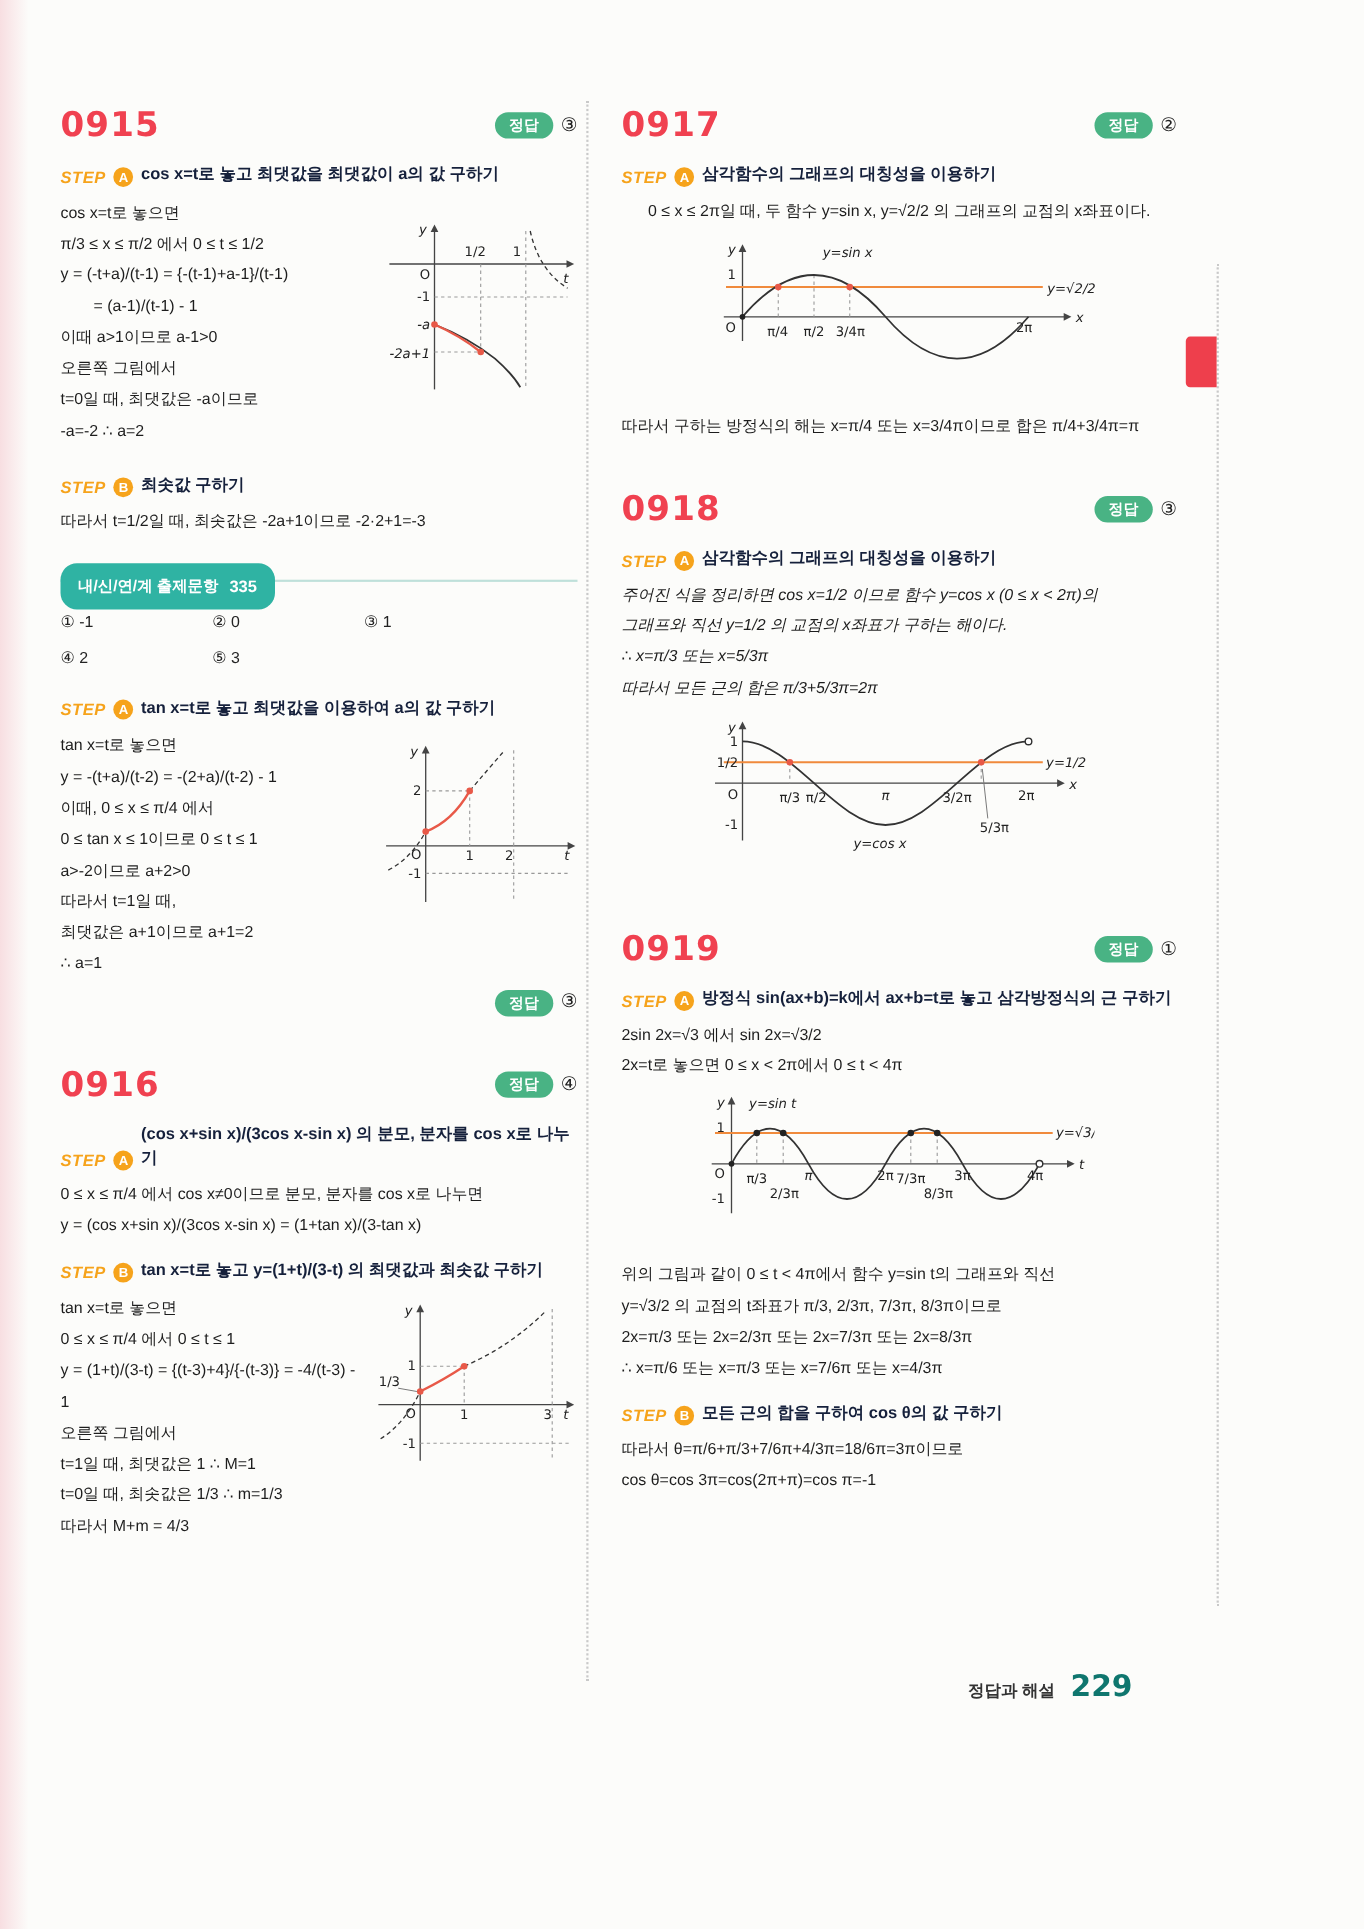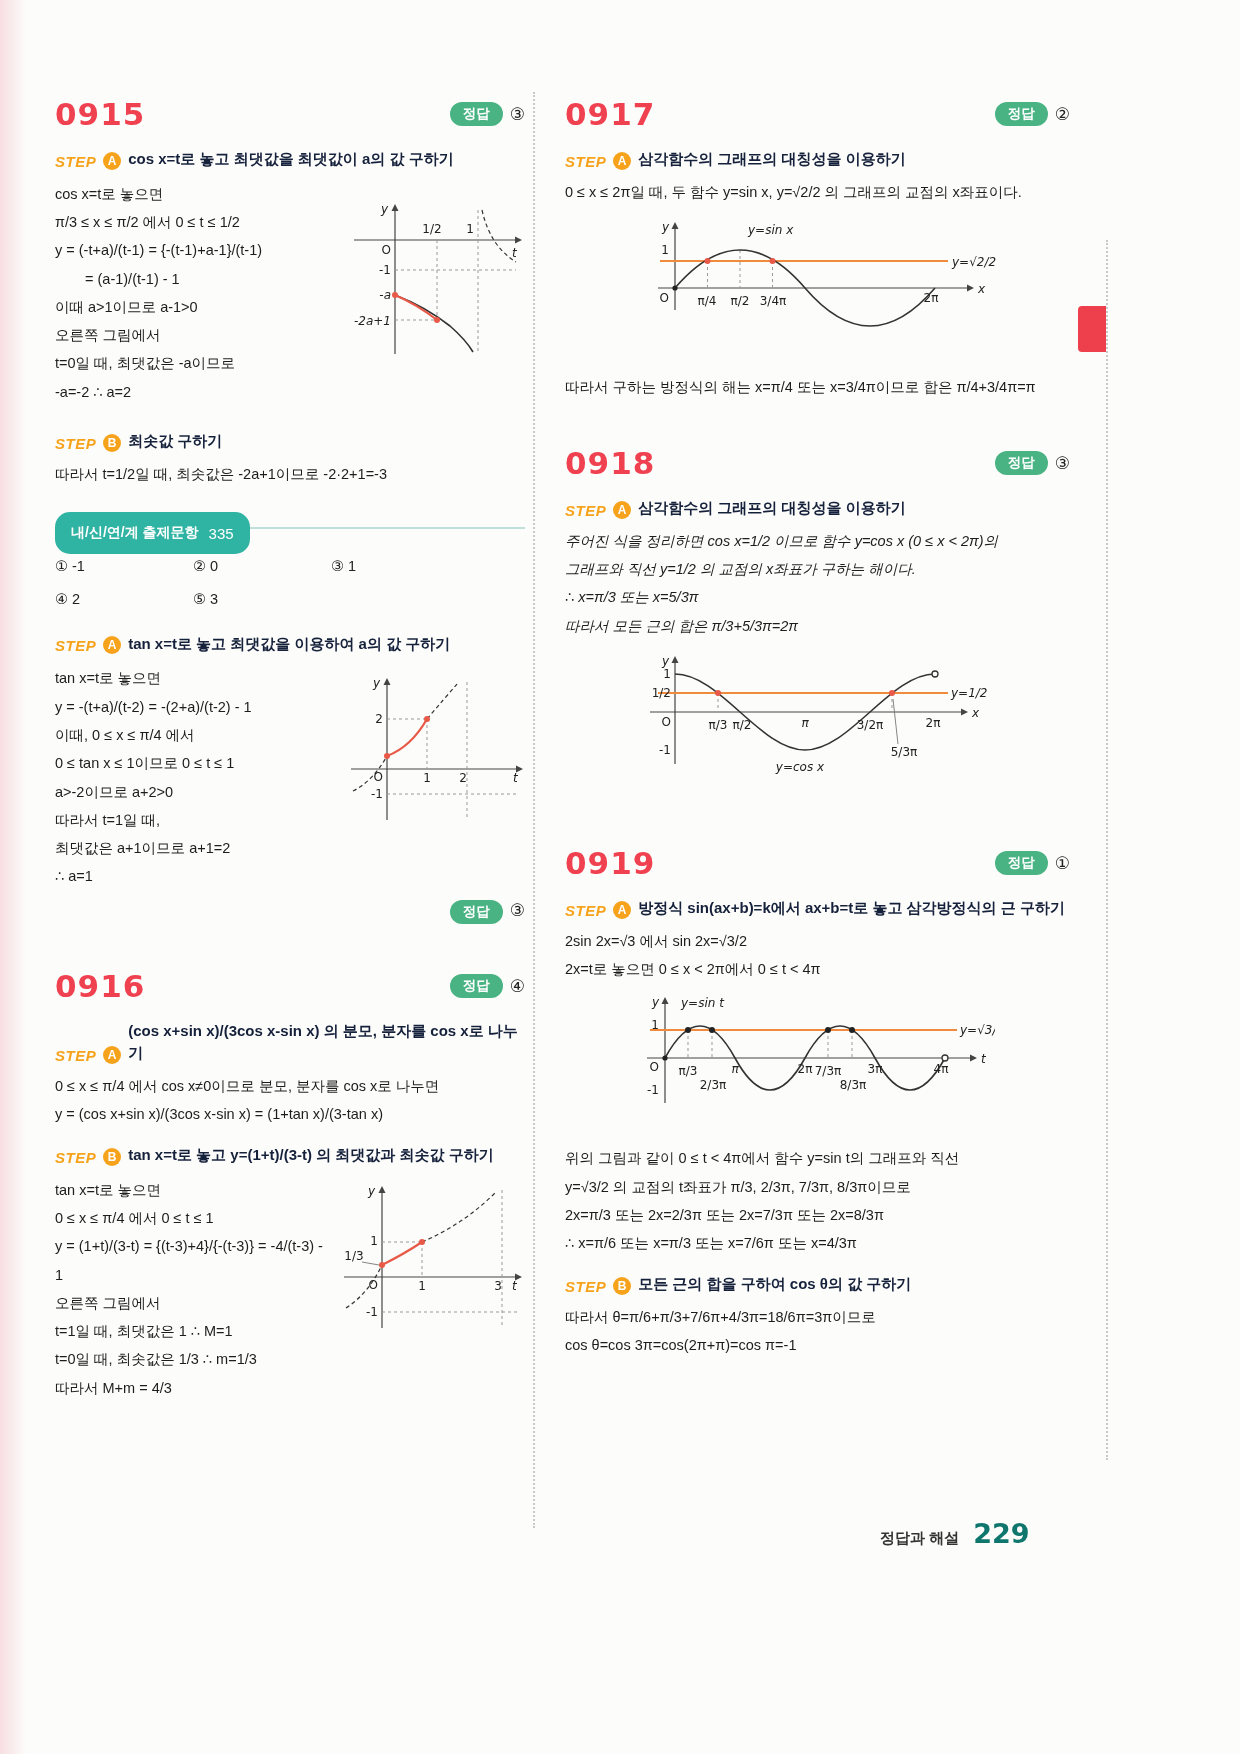--- a/index.html
+++ b/index.html
@@ -40,21 +40,21 @@
   svg .odot{fill:#fff;stroke:#333;stroke-width:1.3;}
   svg .ptr{stroke:#777;stroke-width:.9;fill:none;}
   svg text{font-size:12px;fill:#222;font-family:"DejaVu Sans",sans-serif;}
   svg text.end{text-anchor:end;}
   svg text.mid{text-anchor:middle;}
   svg text.it{font-style:italic;}
   .tagrow{position:relative;height:32px;}
   .tagline{position:absolute;left:0;right:0;top:15px;border-top:2px solid #bfe0da;}
   .tagpill{position:absolute;left:0;top:0;background:#2fb3a3;color:#fff;font-size:14px;font-weight:700;
        padding:12px 16px;border-radius:15px;display:flex;gap:10px;align-items:center;}
-  .tagnum{font-size:15px;font-weight:400;}
+  .tagnum{font-size:15px;font-weight:700;}
   .qtext{font-size:14.5px;line-height:2;margin-top:10px;}
   .choices{display:flex;flex-wrap:wrap;margin-top:6px;font-size:14.5px;line-height:2.3;max-width:440px;}
   .choices span{width:138px;}
   .ansright{display:flex;justify-content:flex-end;margin-top:8px;}
   .footer{position:absolute;left:880px;top:1518px;display:flex;align-items:baseline;gap:14px;}
   .footer .flabel{font-size:15px;color:#333;font-weight:700;}
   .footer .fpage{font-size:27px;font-weight:800;color:#0f766e;font-family:"DejaVu Sans",sans-serif;}
 </style>
 </head>
 <body>
@@ -253,21 +253,21 @@
     <div class="ansrow">
       <span class="pill">정답</span>
       <span class="circnum">②</span>
     </div>
   </div>
   <div class="steprow">
     <span class="stepword">STEP</span>
     <span class="steplet">A</span>
     <span class="steptitle">삼각함수의 그래프의 대칭성을 이용하기</span>
   </div>
-  <div class="lines" style="margin-top:8px;">
+  <div class="lines" style="margin-top:8px;text-align:center;">
     <div class="line">0 ≤ x ≤ 2π일 때, 두 함수 y=sin x, y=√2/2 의 그래프의 교점의 x좌표이다.</div>
   </div>
   <div class="gblock" style="margin:12px 0 0 75px;">
     <svg width="360" height="125" viewBox="0 0 360 125">
       <line class="ax" x1="35" y1="8" x2="35" y2="92"></line>
         <path class="axf" d="M35,4 l-3.5,7 h7 z"></path>
       <line class="ax" x1="18" y1="70" x2="330" y2="70"></line>
         <path class="axf" d="M334,70 l-7,-3.5 v7 z"></path>
       <line class="orange" x1="20" y1="43" x2="308" y2="43"></line>
       <line class="dash" x1="67.5" y1="43" x2="67.5" y2="70"></line>

